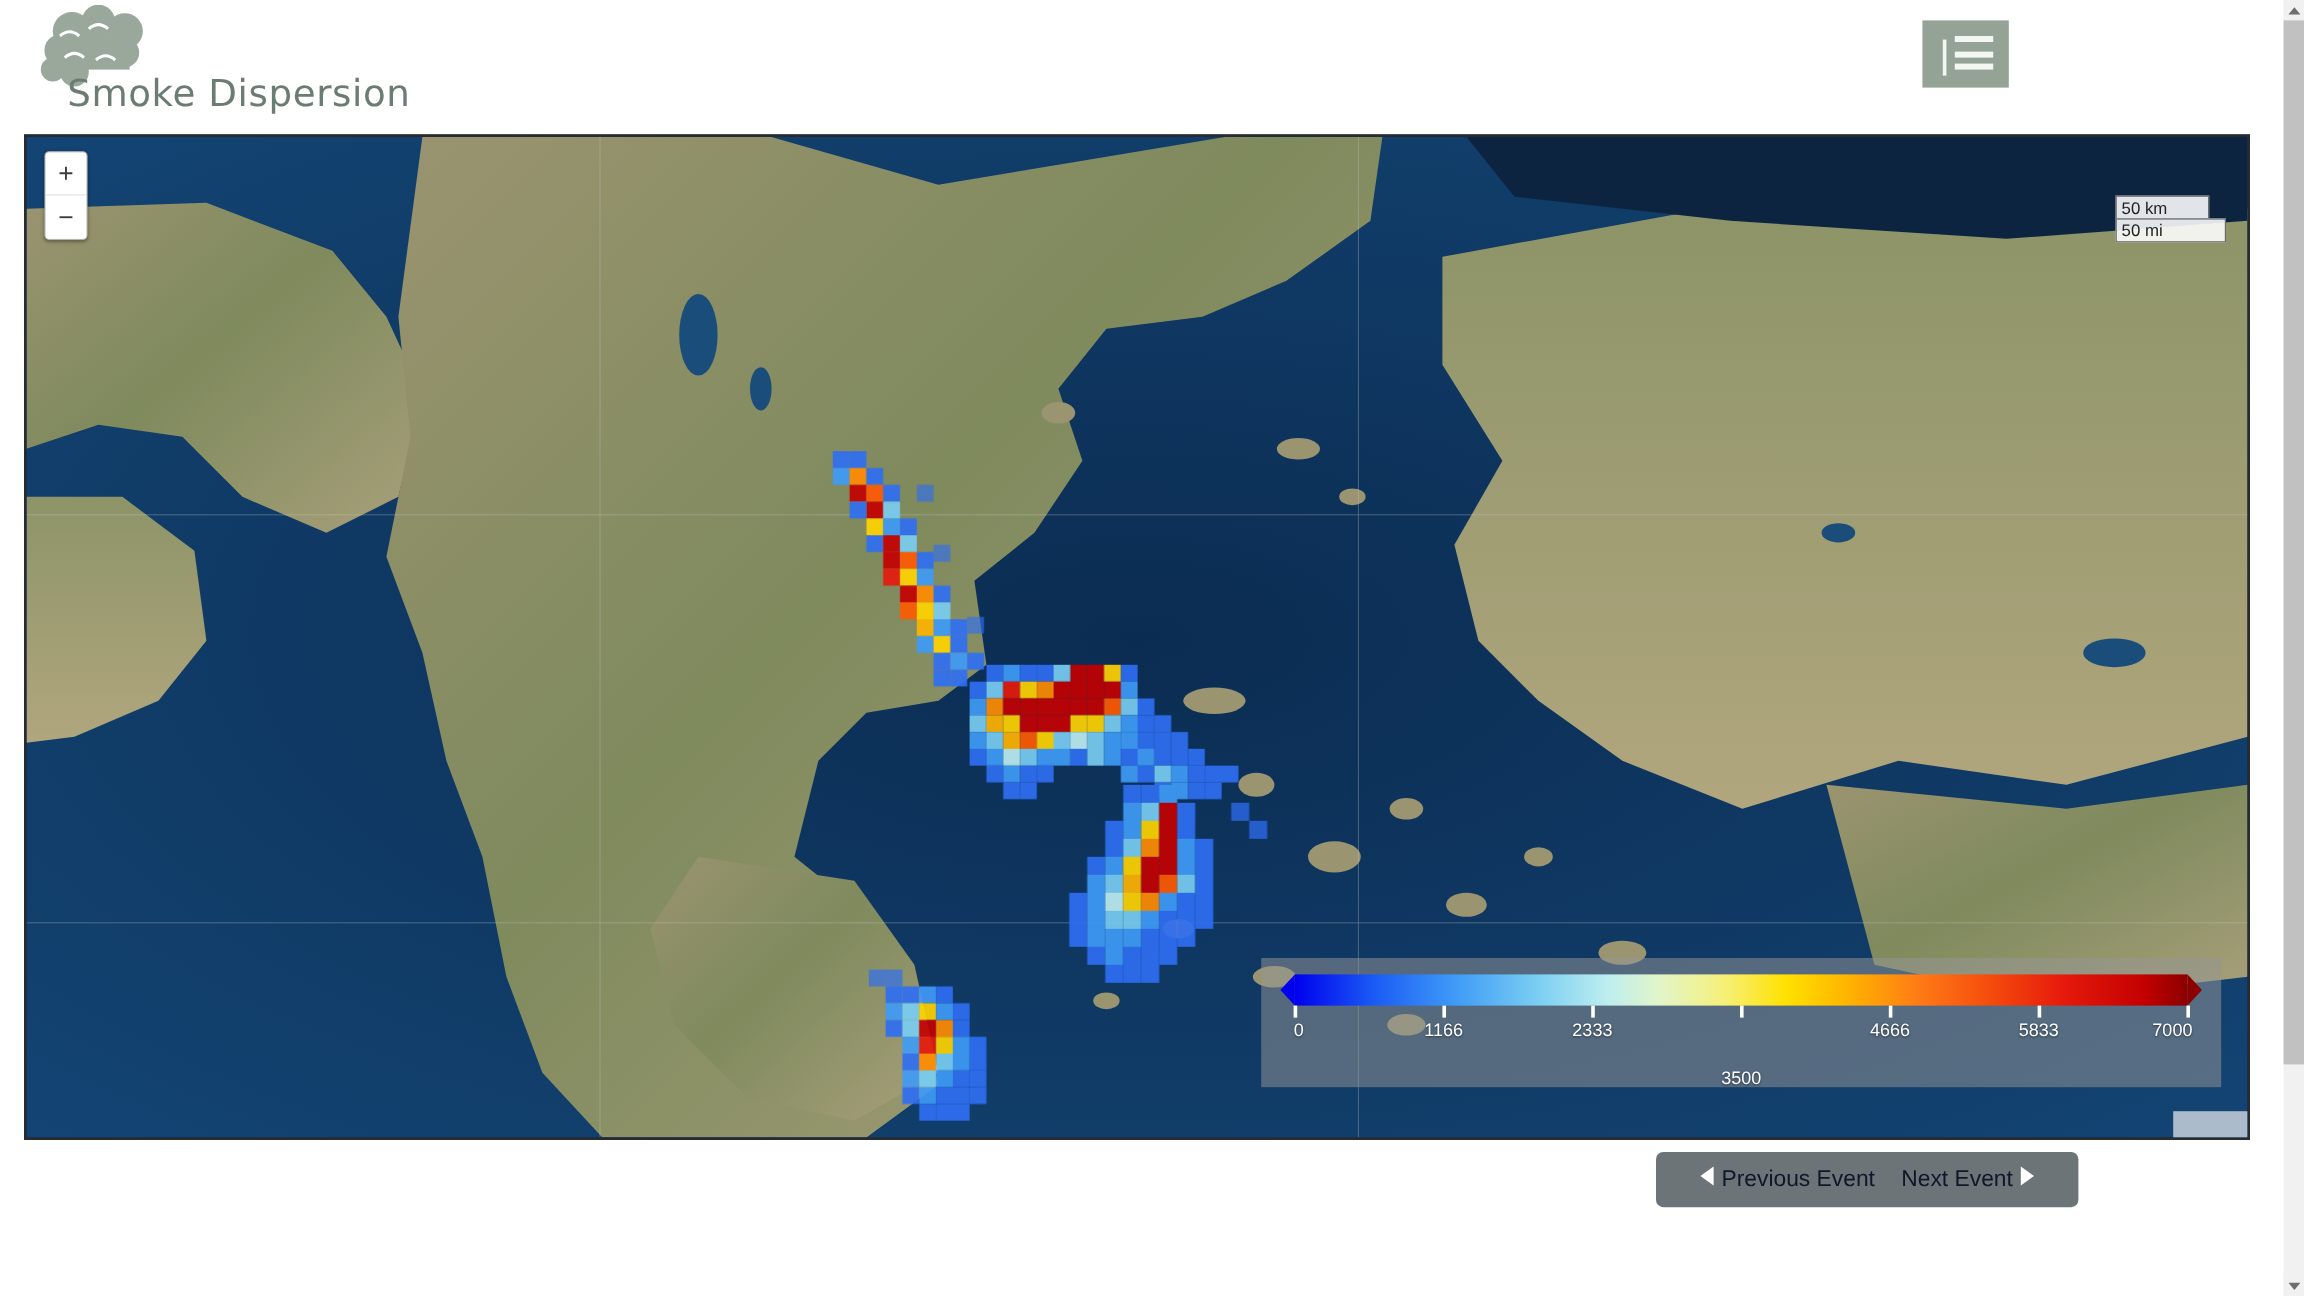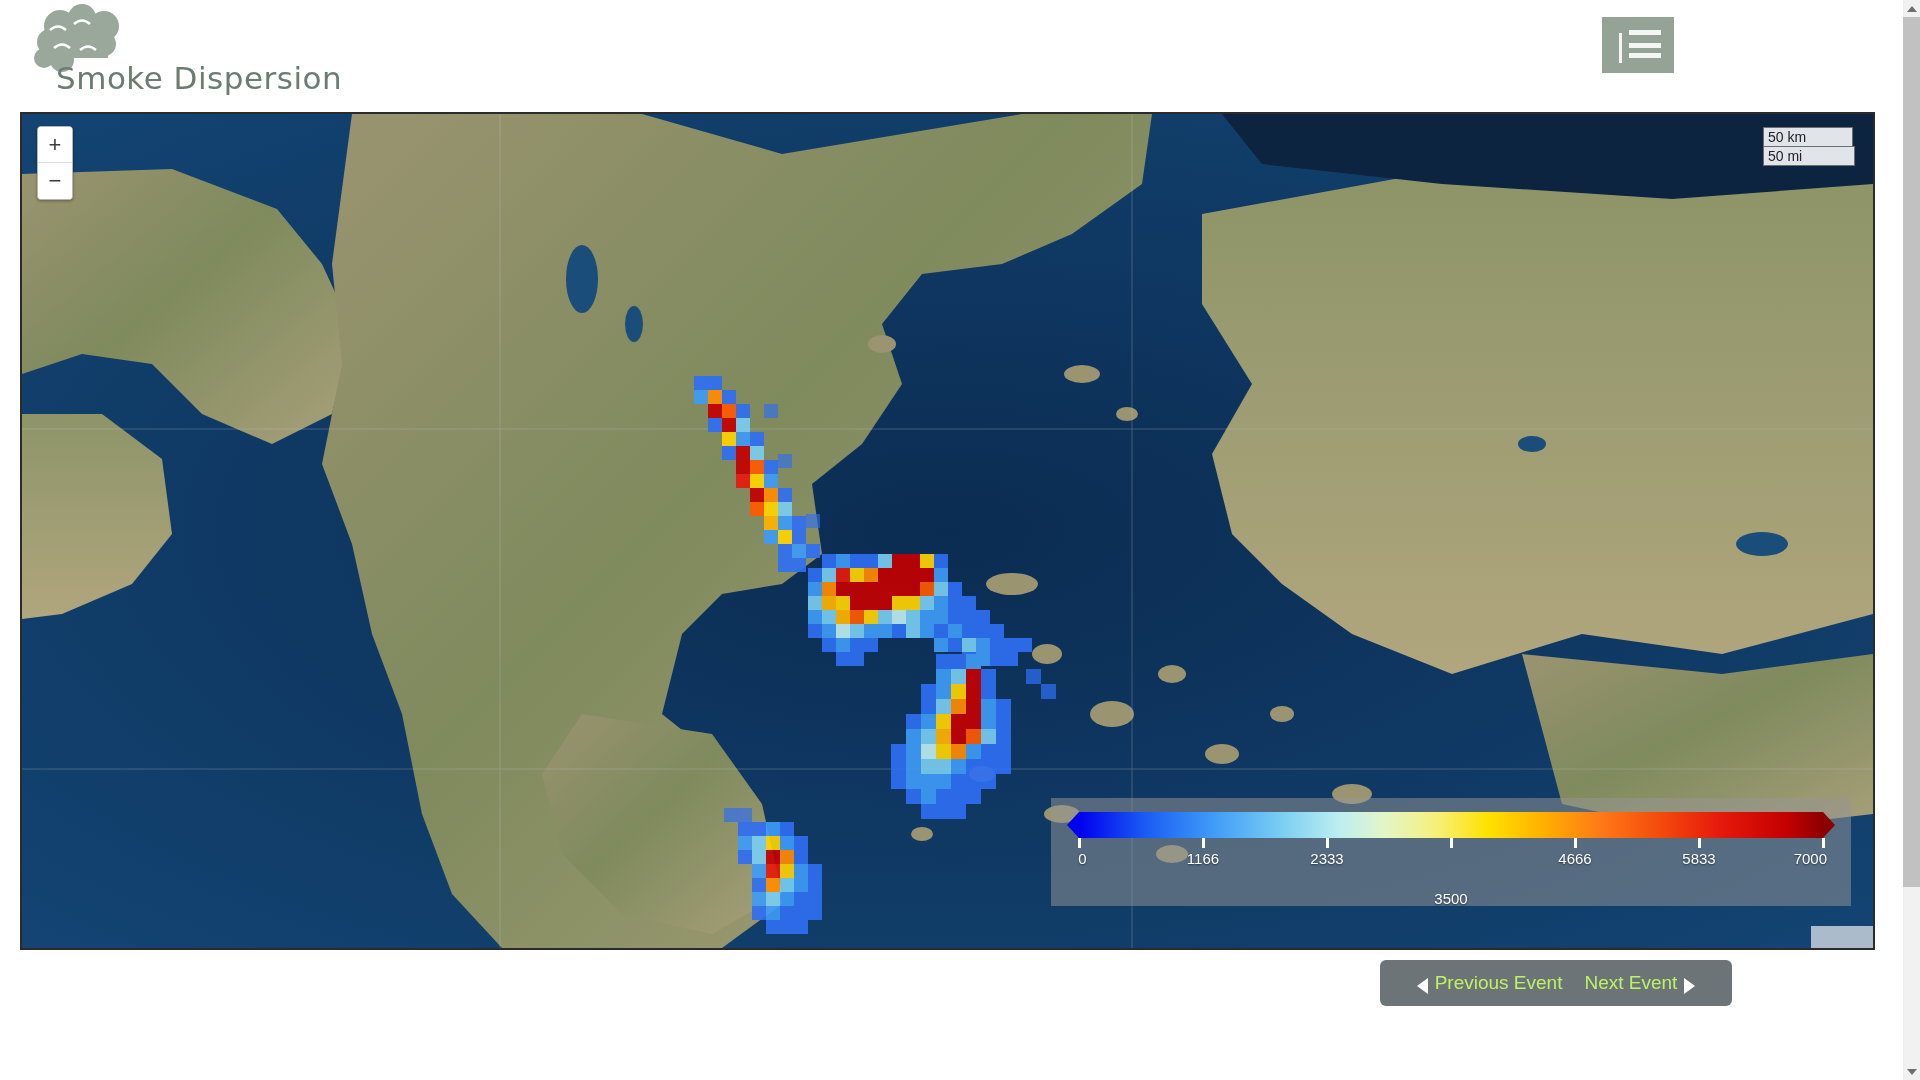--- a/index.html
+++ b/index.html
@@ -55,21 +55,21 @@
   }
   .zoom-ctrl button:last-child { border-bottom: none; }
 
   
   .scalebar { position: absolute; right: 18px; top: 13px; z-index: 30; width: 92px; }
   .scalebar div {
     background: rgba(255,255,255,.88); border: 1px solid #6d6d6d;
     font-size: 14px; color: #222; padding: 1px 4px; line-height: 16px;
     font-family: "Liberation Sans", sans-serif;
   }
-  .scalebar .km { border-bottom: none; width: 90px; }
+  .scalebar .km { border-bottom: none; width: 78px; margin-top: 36px; }
   .scalebar .mi { width: 92px; }
 
   
   .beyond-logo {
     position: absolute; left: 16px; bottom: 42px; width: 196px; height: 192px;
     background: #ffffff; z-index: 30;
     display: flex; flex-direction: column; align-items: center; justify-content: center;
   }
   .beyond-logo .mark { position: relative; width: 150px; height: 96px; }
   .beyond-name {
@@ -144,22 +144,22 @@
     font-family: "Liberation Serif", serif;
   }
   .utc-text { font-size: 20px; color: #222; font-family: "Liberation Sans", sans-serif; }
 
   .event-nav {
     position: absolute; left: 1380px; top: 960px; width: 352px; height: 46px;
     background: #6d7478; border-radius: 6px; display: flex; align-items: center;
     justify-content: center; gap: 22px; z-index: 5;
   }
   .event-nav button {
-    background: transparent; border: none; color: #bef264; font-size: 19px; cursor: pointer;
-    display: flex; align-items: flex-end; gap: 7px; font-family: "Liberation Sans", sans-serif;
+    background: transparent; border: none; color: #0f172a; font-size: 19px; cursor: pointer;
+    display: flex; align-items: flex-start; gap: 7px; font-family: "Liberation Sans", sans-serif;
   }
   .tri-l { width: 0; height: 0; border-top: 8px solid transparent; border-bottom: 8px solid transparent; border-right: 11px solid #fff; }
   .tri-r { width: 0; height: 0; border-top: 8px solid transparent; border-bottom: 8px solid transparent; border-left: 11px solid #fff; }
 
   
   .scrollbar { position: absolute; right: 0; top: 0; width: 17px; height: 1080px; background: #f1f1f1; z-index: 60; }
   .sb-btn { position: absolute; left: 0; width: 17px; height: 17px; background: #f1f1f1; display: flex; align-items: center; justify-content: center; }
   .sb-btn.up { top: 0; }
   .sb-btn.down { bottom: 0; }
   .sb-btn i { width: 0; height: 0; border-left: 5px solid transparent; border-right: 5px solid transparent; }

